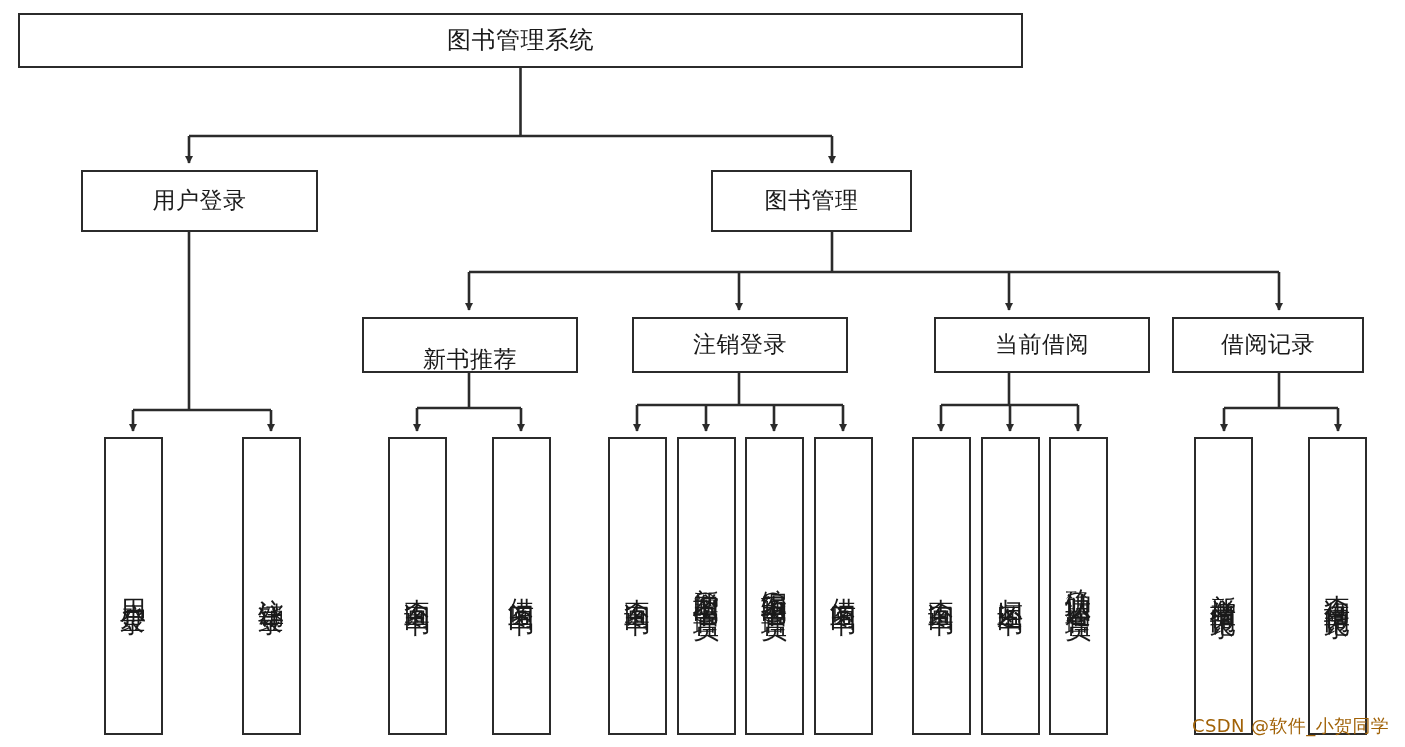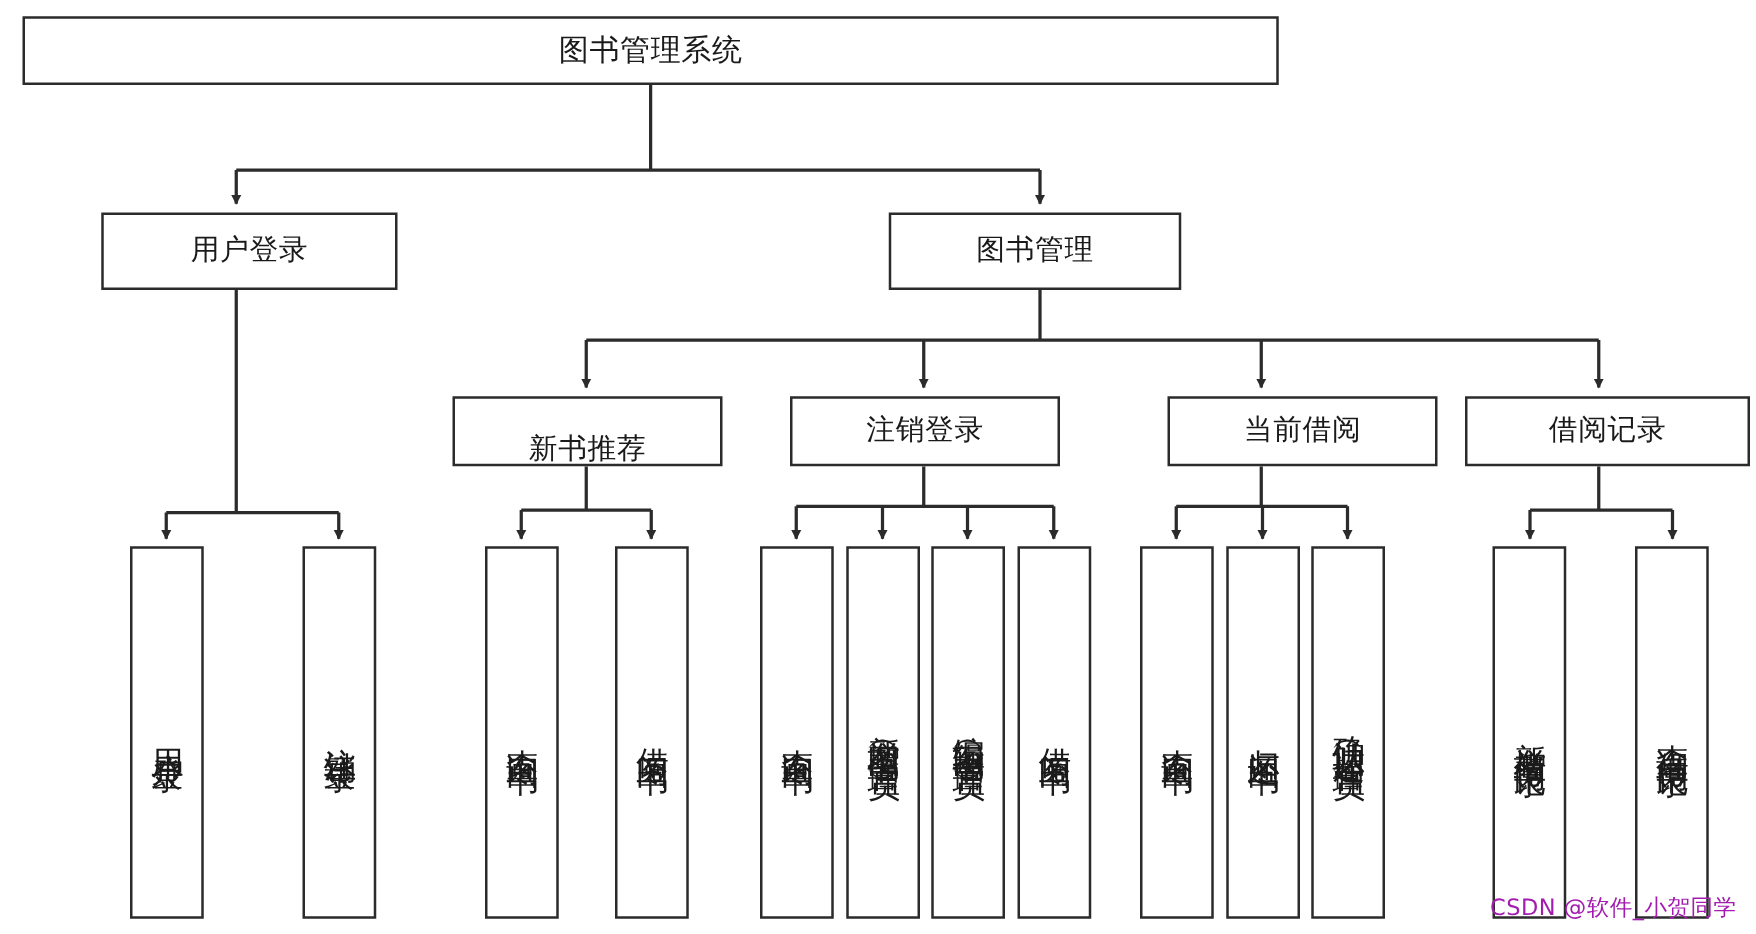--- a/index.html
+++ b/index.html
@@ -65,21 +65,21 @@
     line-height: 1.0;
     letter-spacing: 4px;
     white-space: nowrap;
     max-height: 100%;
   }
   #watermark {
     position: absolute;
     left: 1192px;
     top: 714px;
     font-size: 18px;
-    color: #a21caf;
+    color: #a16207;
     white-space: nowrap;
     font-family: "DejaVu Sans", "Liberation Sans", sans-serif;
     letter-spacing: 0.4px;
   }
 </style>
 </head>
 <body>
 
 <div id="diagram-canvas">
 
@@ -133,34 +133,34 @@
     </g>
   </svg>
 
   <div class="node horiz root" style="left:18px;top:13px;width:1005px;height:55px;">
     <span class="node-label">图书管理系统</span>
   </div>
 
   <div class="node horiz" style="left:81px;top:170px;width:237px;height:62px;">
     <span class="node-label">用户登录</span>
   </div>
-  <div class="node horiz" style="left:711px;top:170px;width:234px;height:62px;">
+  <div class="node horiz" style="left:711px;top:170px;width:201px;height:62px;">
     <span class="node-label">图书管理</span>
   </div>
 
   <div class="node horiz" style="left:362px;top:317px;width:216px;height:56px;align-items:flex-end;">
     <span class="node-label">新书推荐</span>
   </div>
   <div class="node horiz" style="left:632px;top:317px;width:216px;height:56px;">
     <span class="node-label">注销登录</span>
   </div>
   <div class="node horiz" style="left:902px;top:317px;width:216px;height:56px;margin-left:32px;">
     <span class="node-label">当前借阅</span>
   </div>
-  <div class="node horiz" style="left:1172px;top:317px;width:228px;height:56px;">
+  <div class="node horiz" style="left:1172px;top:317px;width:192px;height:56px;">
     <span class="node-label">借阅记录</span>
   </div>
 
   <div class="node vert" style="left:104px;top:437px;width:59px;height:298px;">
     <span class="node-label">用户登录</span>
   </div>
   <div class="node vert" style="left:242px;top:437px;width:59px;height:298px;">
     <span class="node-label">注销登录</span>
   </div>
 

